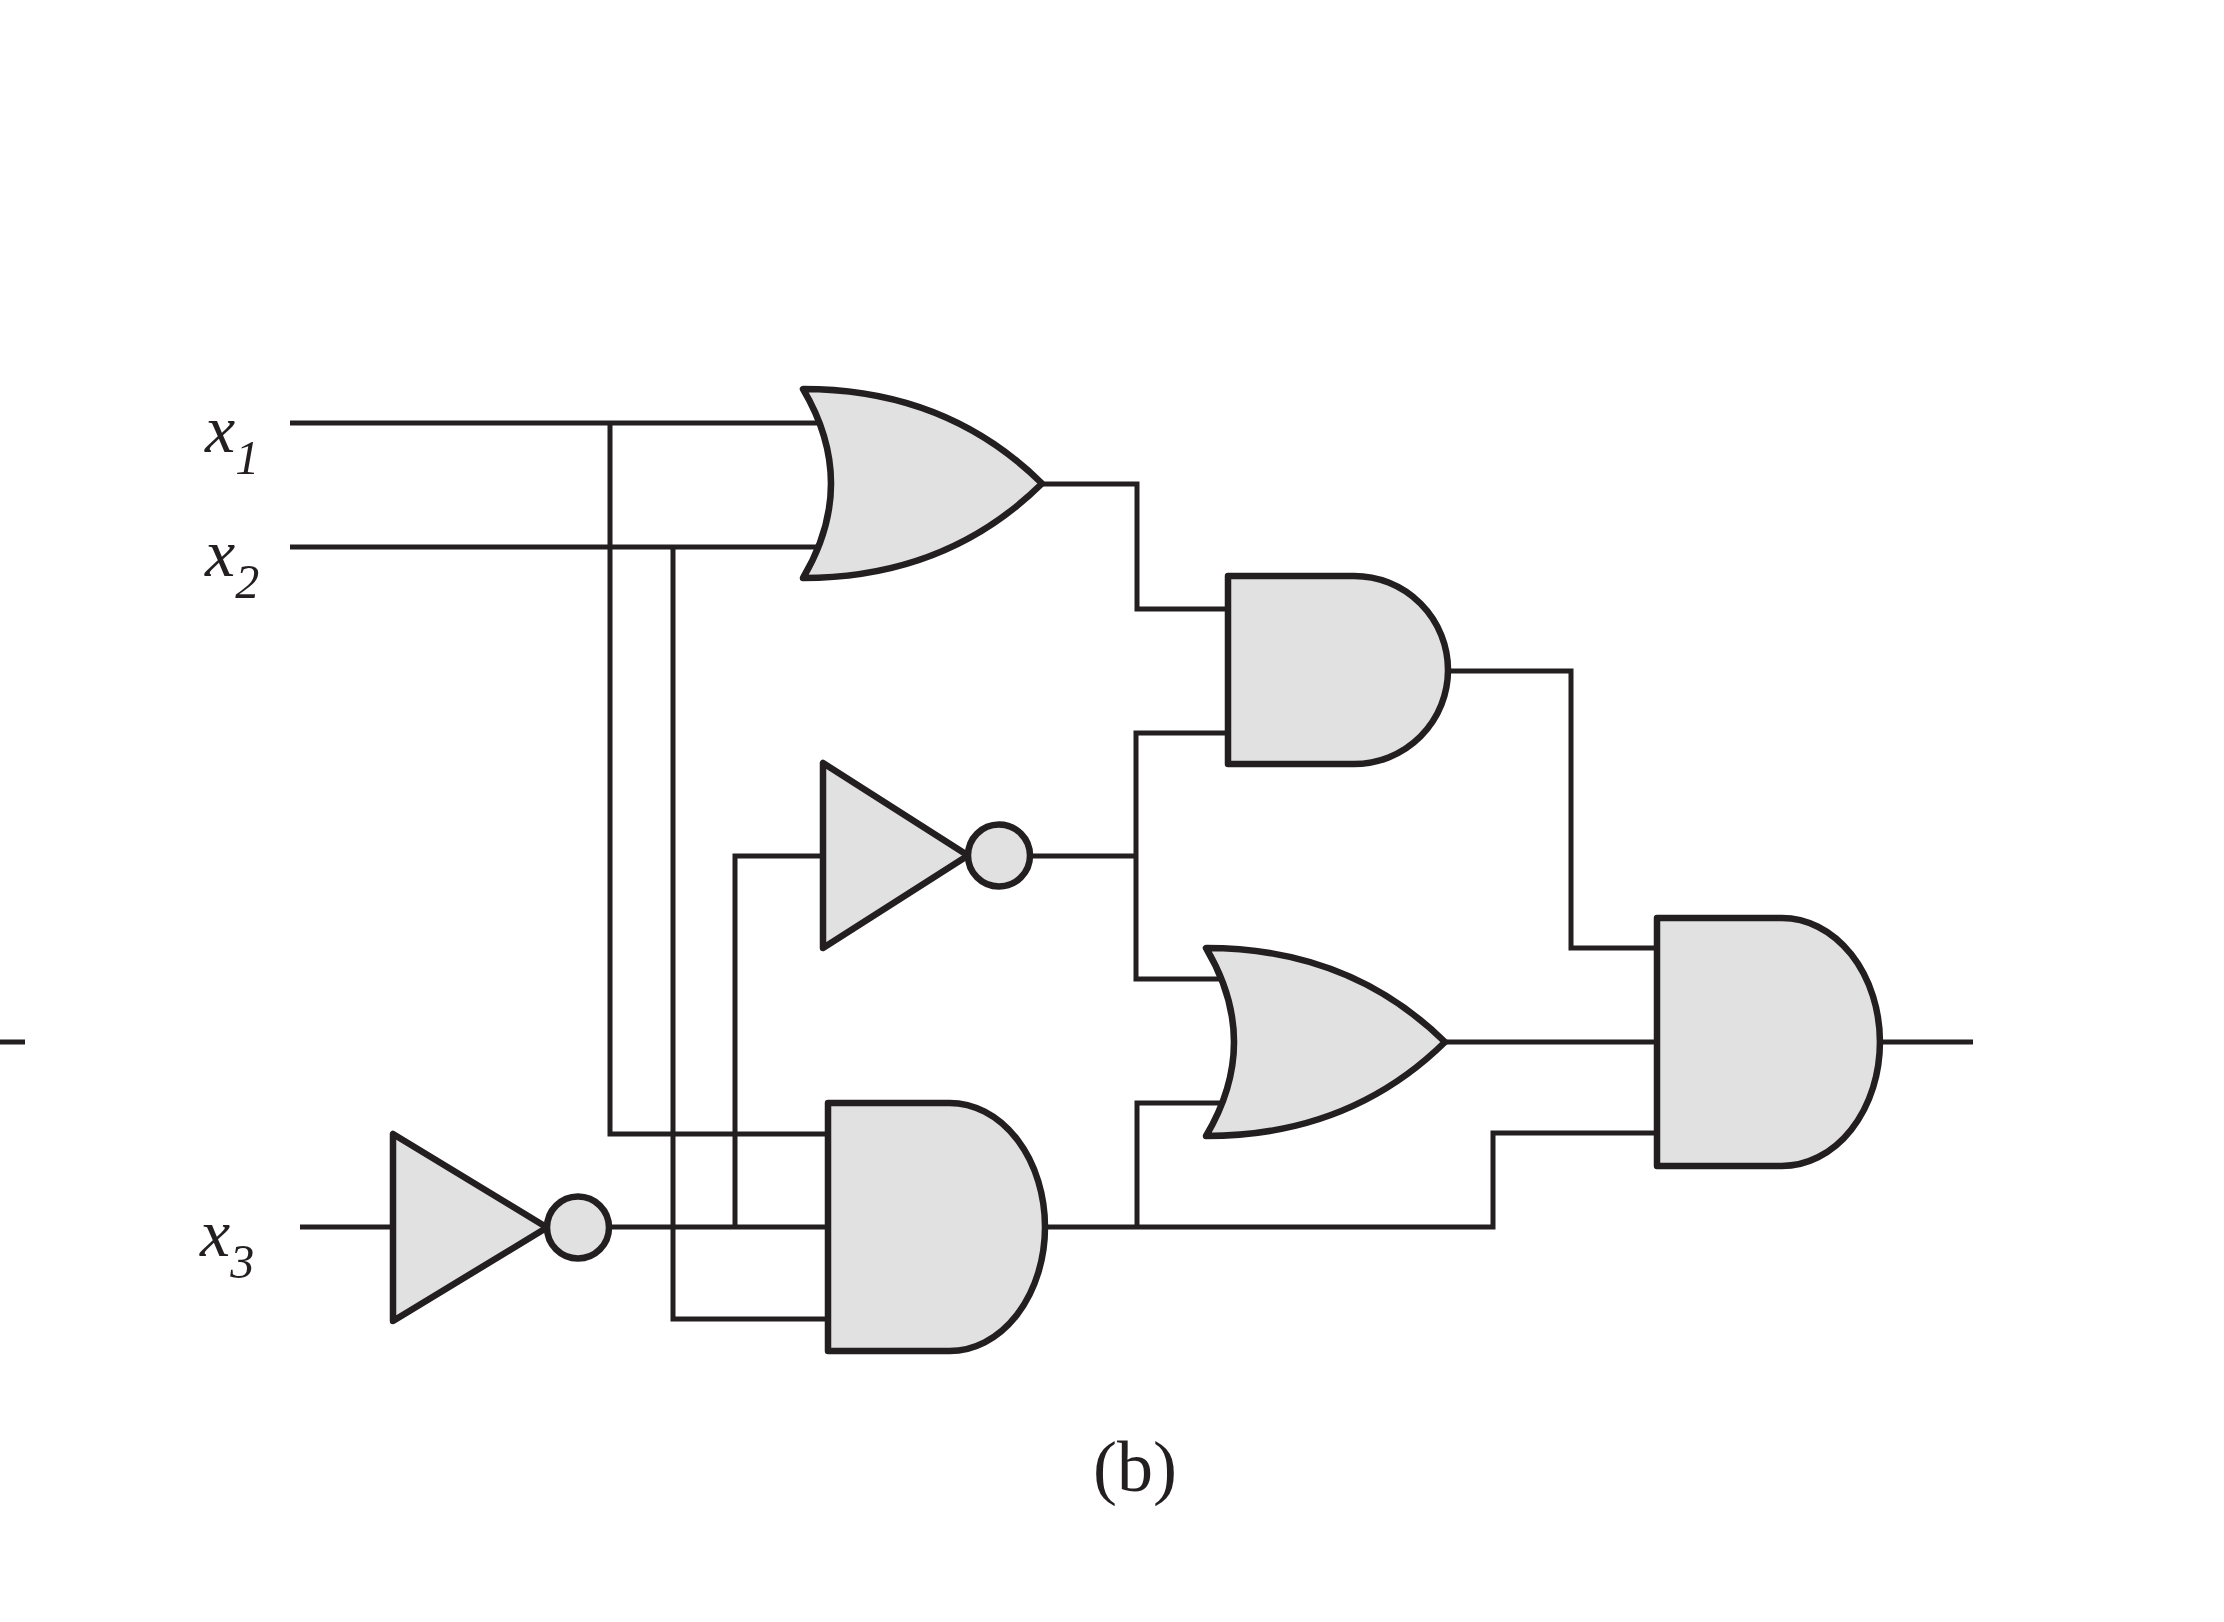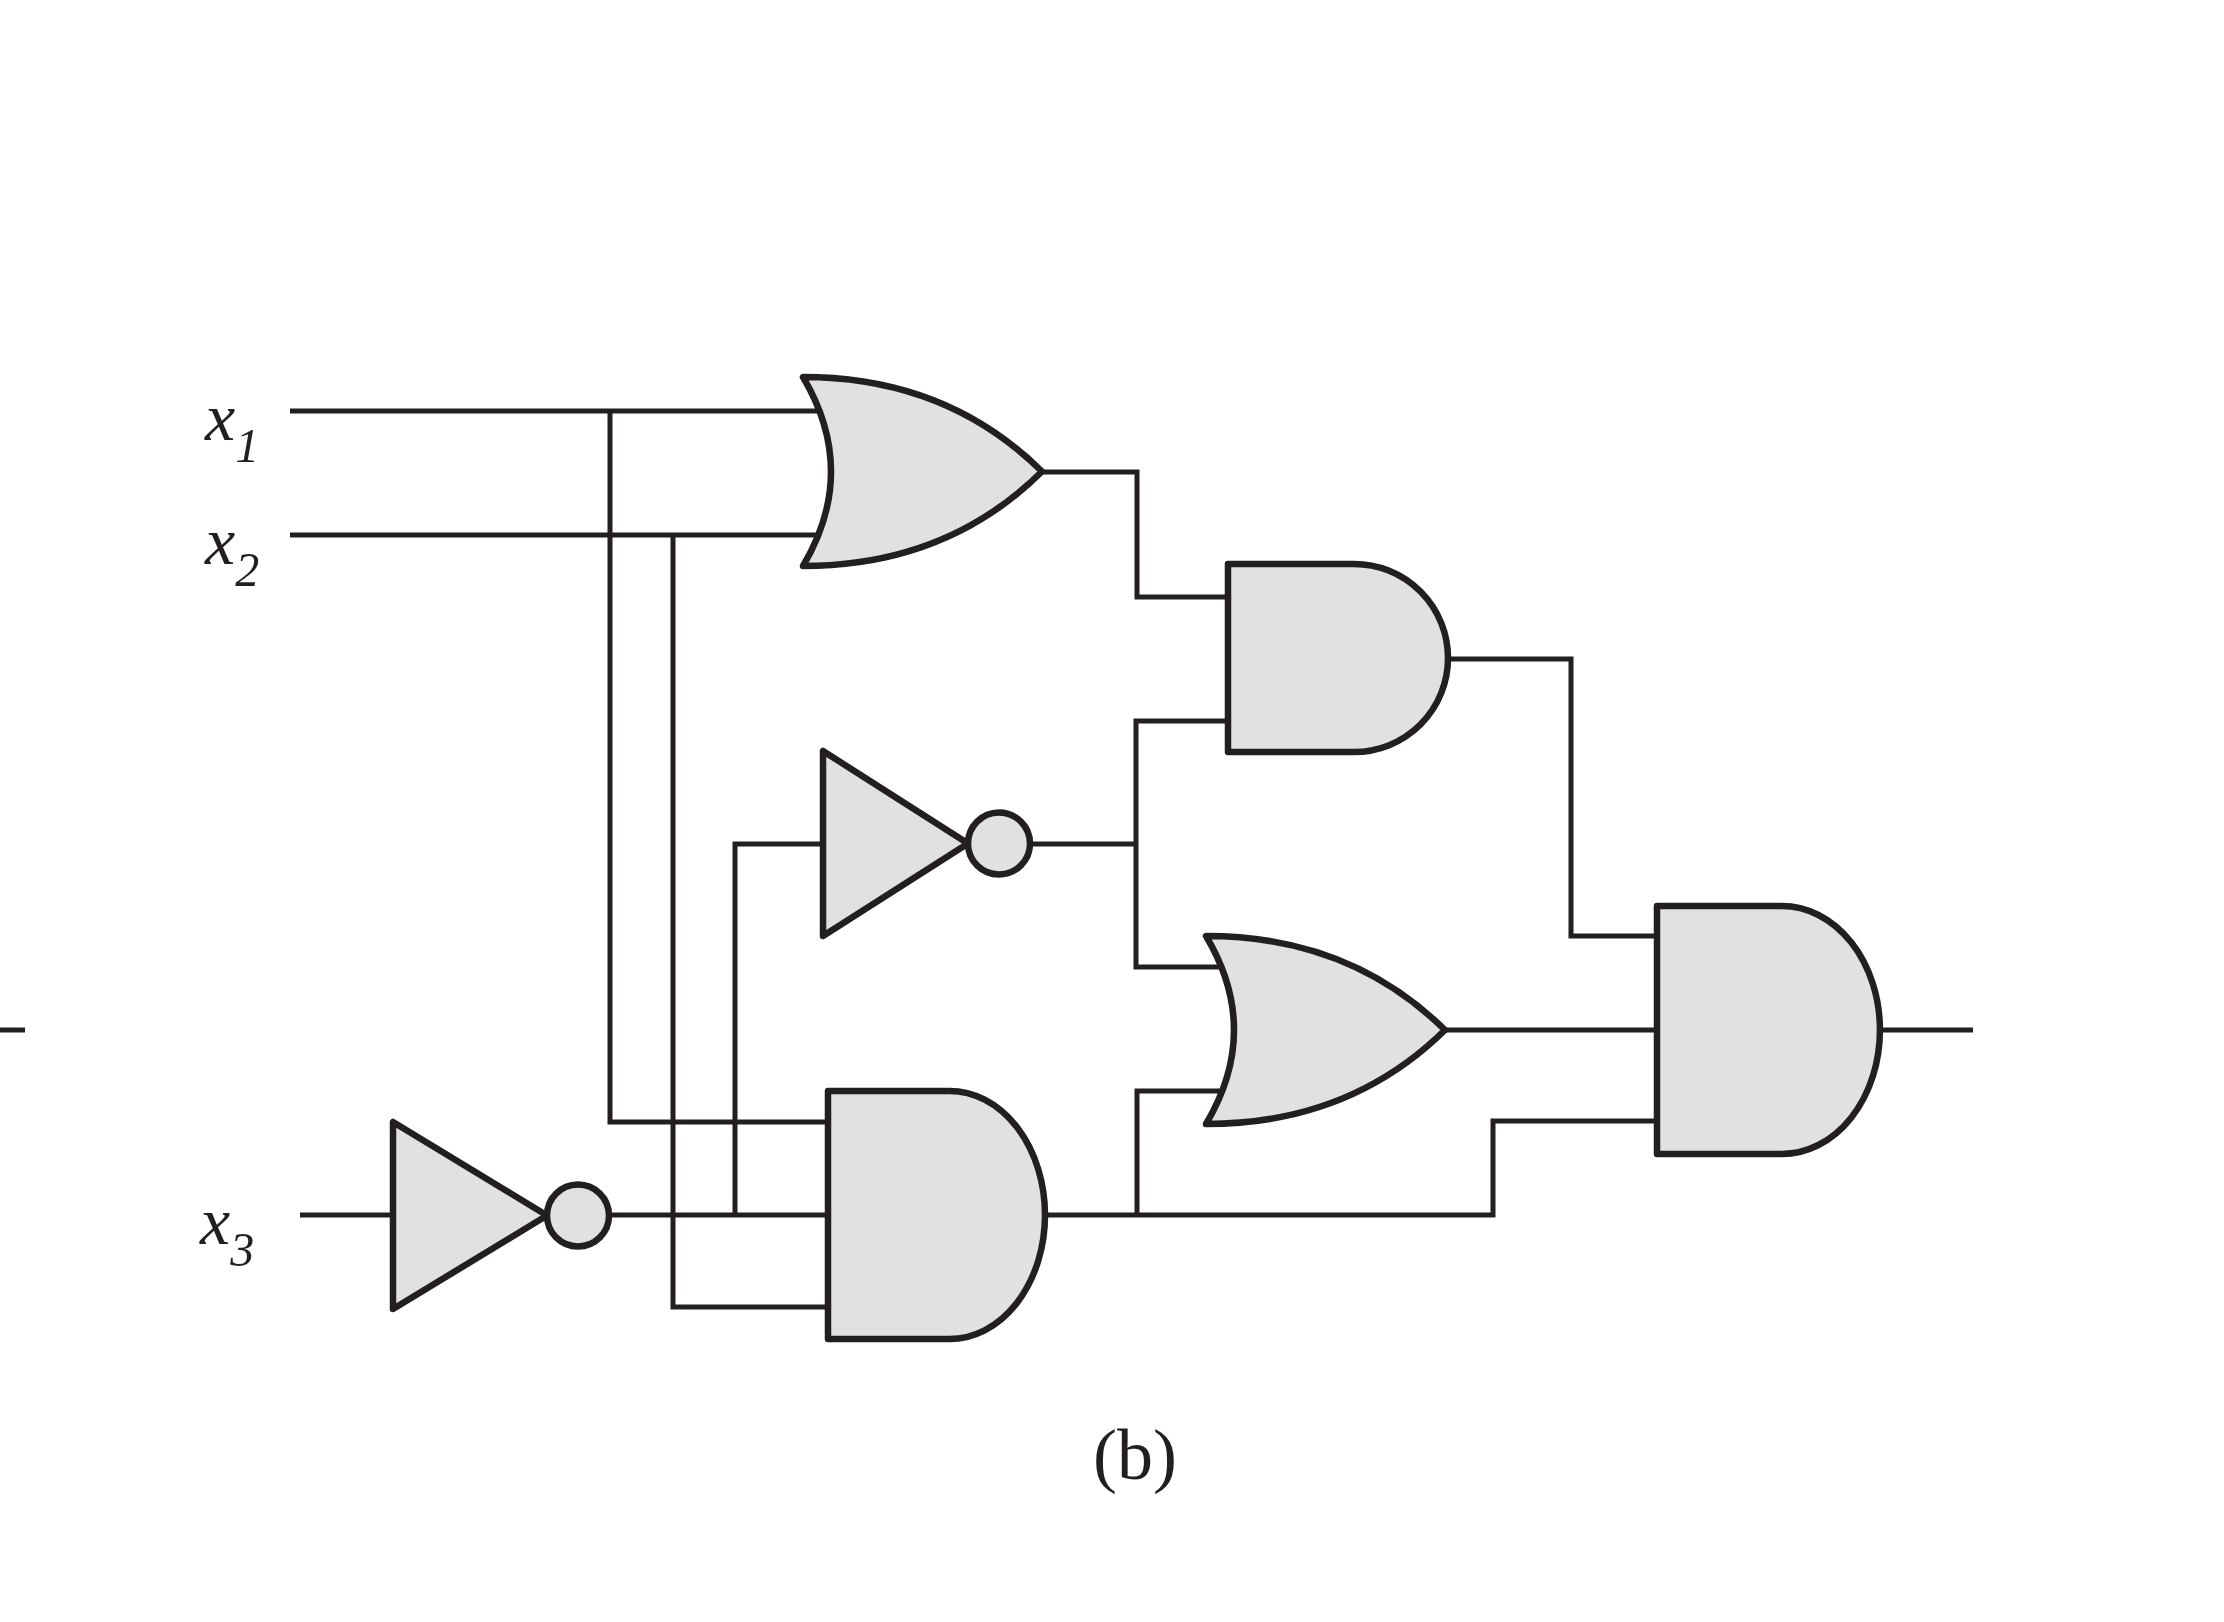--- a/index.html
+++ b/index.html
@@ -9,21 +9,21 @@
   }
   body {
     width: 2224px;
     height: 1622px;
     position: relative;
     font-family: "Liberation Serif", serif;
     overflow: hidden;
   }
   .stage {
     position: absolute;
-    left: 0; top: 4px;
+    left: 0; top: 16px;
     width: 2224px;
     height: 1149px;
   }
   #circuit {
     position: absolute;
     left: 0; top: 0;
   }
   .caption {
     position: absolute;
     top: 1412px;

